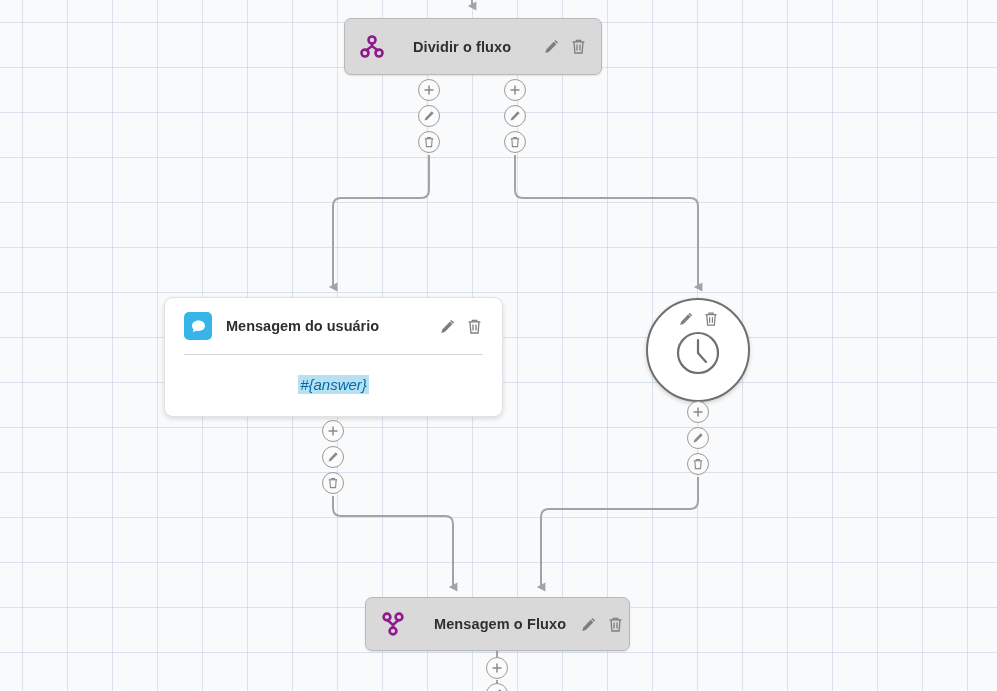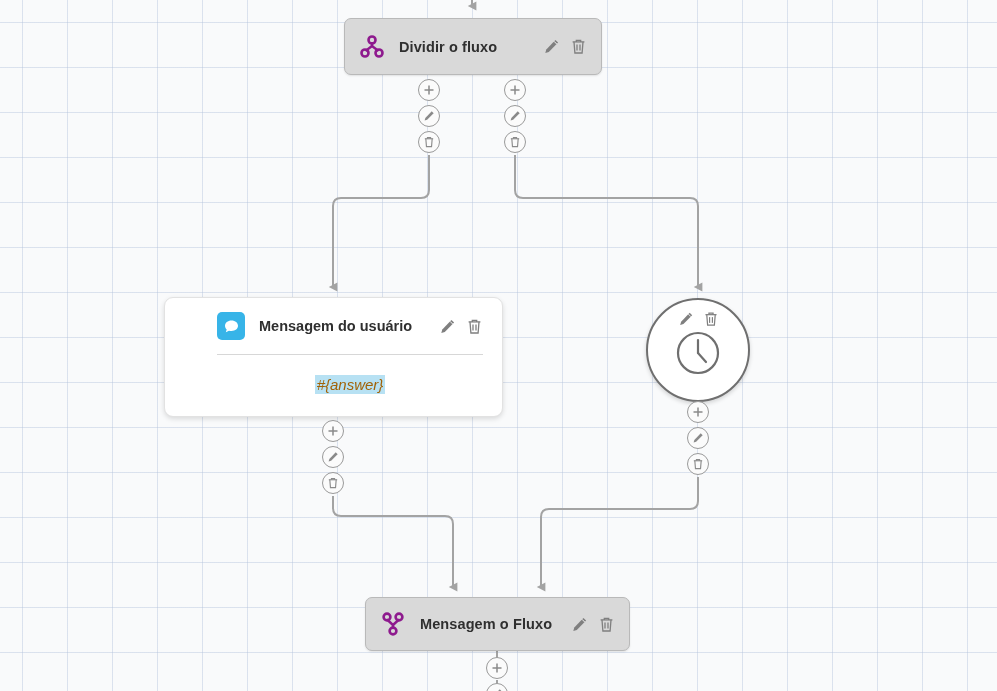--- a/index.html
+++ b/index.html
@@ -42,38 +42,38 @@
 
   
   .node-gray {
     background: #d9d9d9;
     border: 1px solid #b9b9b9;
     border-radius: 7px;
     display: flex;
     align-items: center;
     padding: 0 14px;
     box-shadow: 0 1px 2px rgba(0,0,0,0.10);
+    gap: 14px;
   }
   .node-gray .node-title {
     font-size: 14.5px;
     font-weight: bold;
     color: #2f2f2f;
     letter-spacing: 0.1px;
     white-space: nowrap;
   }
 
   
   .node-card {
     background: #ffffff;
     border: 1px solid #e2e2e2;
     border-radius: 9px;
     box-shadow: 0 2px 5px rgba(0,0,0,0.13);
     display: flex;
     flex-direction: column;
-    padding-left: 33px;
   }
   .card-head {
     display: flex;
     align-items: center;
     height: 56px;
     padding: 0 19px;
     box-sizing: border-box;
   }
   .card-head .node-title {
     font-size: 14.5px;
@@ -89,21 +89,21 @@
   .card-body {
     flex: 1;
     display: flex;
     align-items: center;
     justify-content: center;
     padding: 8px 0 10px 0;
   }
   .token {
     font-size: 15px;
     font-style: italic;
-    color: #a16207;
+    color: #0369a1;
     background: #b7e1f3;
     padding: 1px 2px;
     white-space: nowrap;
   }
 
   
   .node-circle {
     width: 104px;
     height: 104px;
     border-radius: 50%;

